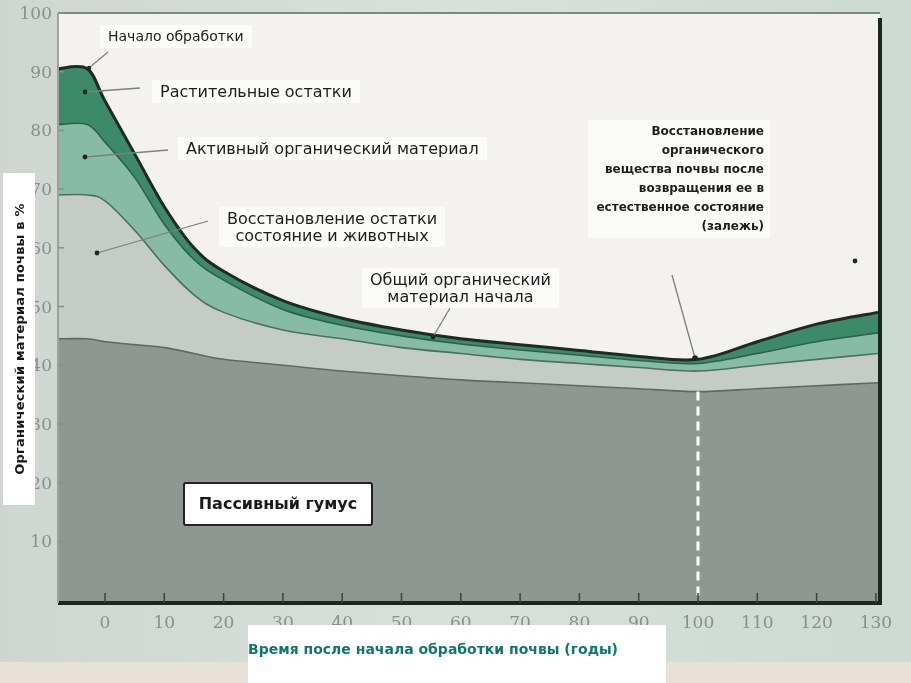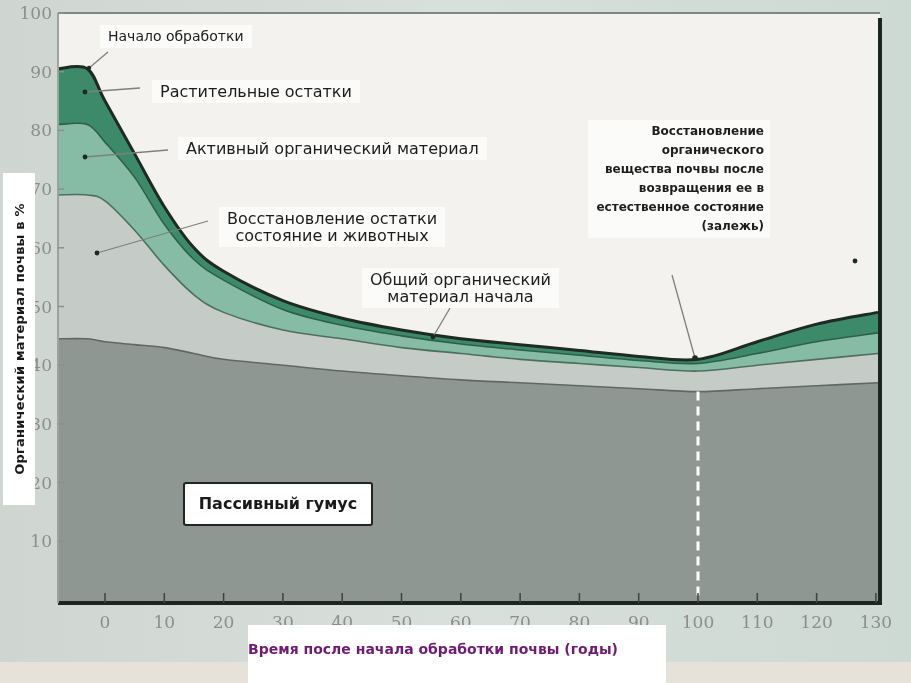--- a/index.html
+++ b/index.html
@@ -6,21 +6,21 @@
   body{width:911px;height:683px;position:relative;overflow:hidden;background:#dfe6e1;font-family:"DejaVu Sans","Liberation Sans",sans-serif;}
   .bg-frame{position:absolute;left:0;top:0;width:911px;height:683px;background:linear-gradient(90deg,#cfd6d1 0%,#d8e0db 50%,#cdd9d3 100%);}
   .bottom-strip{position:absolute;left:0;top:662px;width:911px;height:21px;background:#e6e2da;}
   svg.chart{position:absolute;left:0;top:0;}
   .tick-label{font-family:"DejaVu Serif","Liberation Serif",serif;font-size:17px;fill:#8a8f8c;}
   .callout{position:absolute;background:#fbfbf9;color:#1d1d1d;font-size:16px;line-height:17px;text-align:center;padding:3px 8px;white-space:nowrap;}
   .callout.big{font-size:12px;line-height:19px;font-weight:bold;white-space:normal;width:170px;padding:2px 6px;text-align:right;}
   .ylabel-box{position:absolute;left:3px;top:173px;width:32px;height:332px;background:#ffffff;}
   .ylabel{position:absolute;left:19px;top:339px;transform:translate(-50%,-50%) rotate(-90deg);white-space:nowrap;font-weight:bold;font-size:13px;color:#1a1a1a;letter-spacing:0.2px;}
   .xlabel-box{position:absolute;left:248px;top:625px;width:418px;height:58px;background:#ffffff;}
-  .xlabel{position:absolute;left:248px;top:641px;font-weight:bold;font-size:14px;color:#701a75;white-space:nowrap;}
+  .xlabel{position:absolute;left:248px;top:641px;font-weight:bold;font-size:14px;color:#0f766e;white-space:nowrap;}
   .passive-box{position:absolute;left:183px;top:474px;width:190px;height:44px;background:#ffffff;border:2px solid #222;border-radius:3px;box-sizing:border-box;font-size:16px;font-weight:bold;color:#1a1a1a;line-height:40px;text-align:center;margin-top:8px;}
 </style>
 </head>
 <body>
 
 <div class="bg-frame"></div>
 <div class="bottom-strip"></div>
 
 <svg class="chart" width="911" height="683">
 

